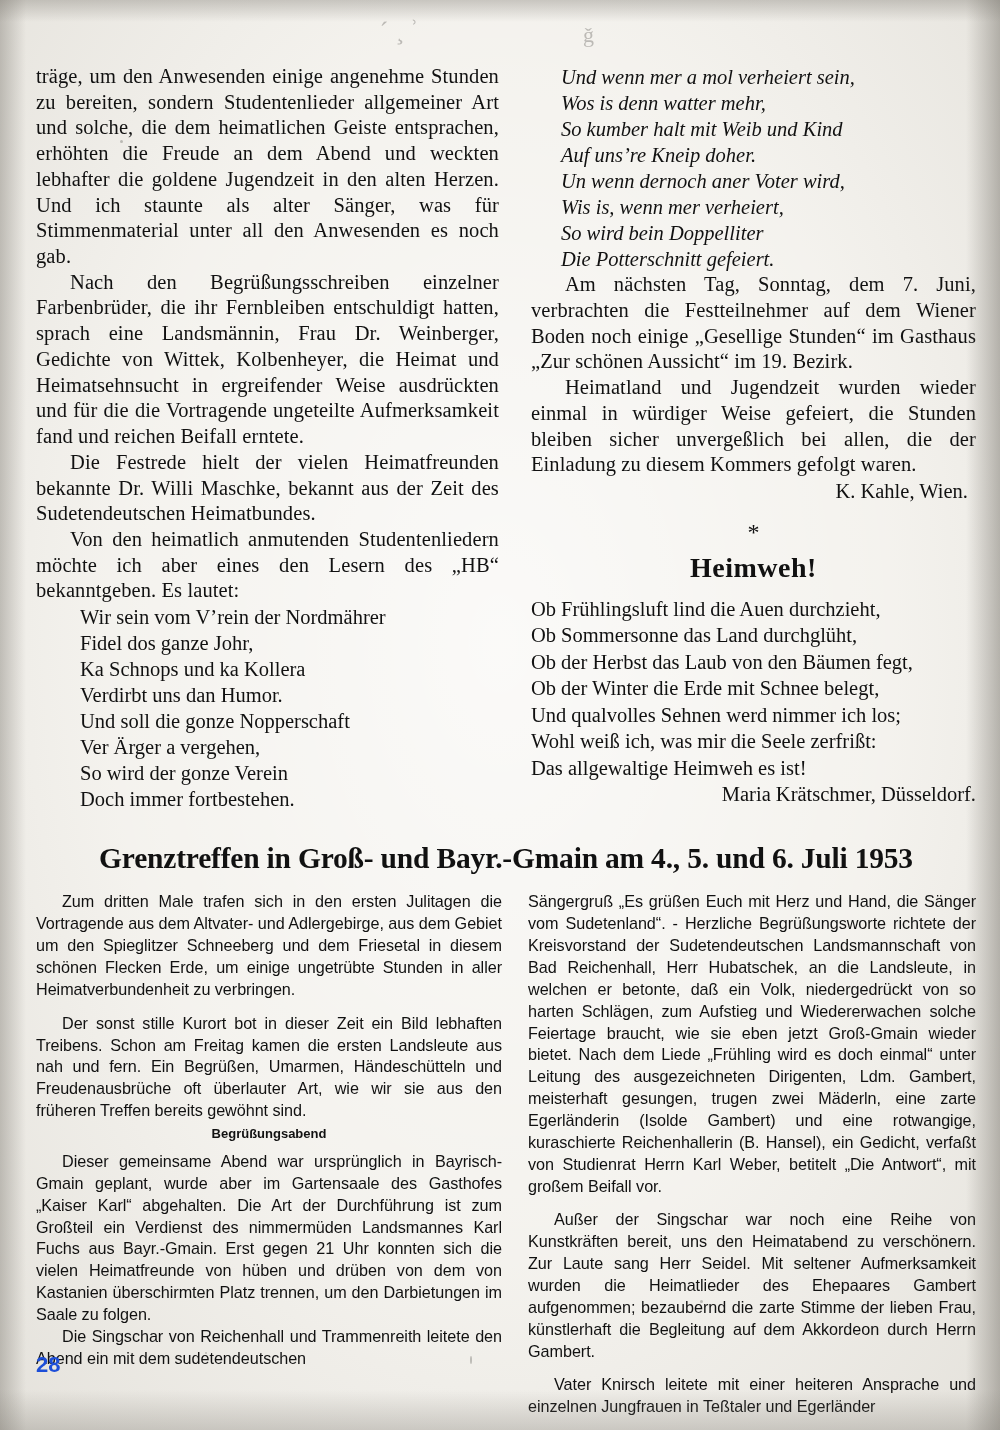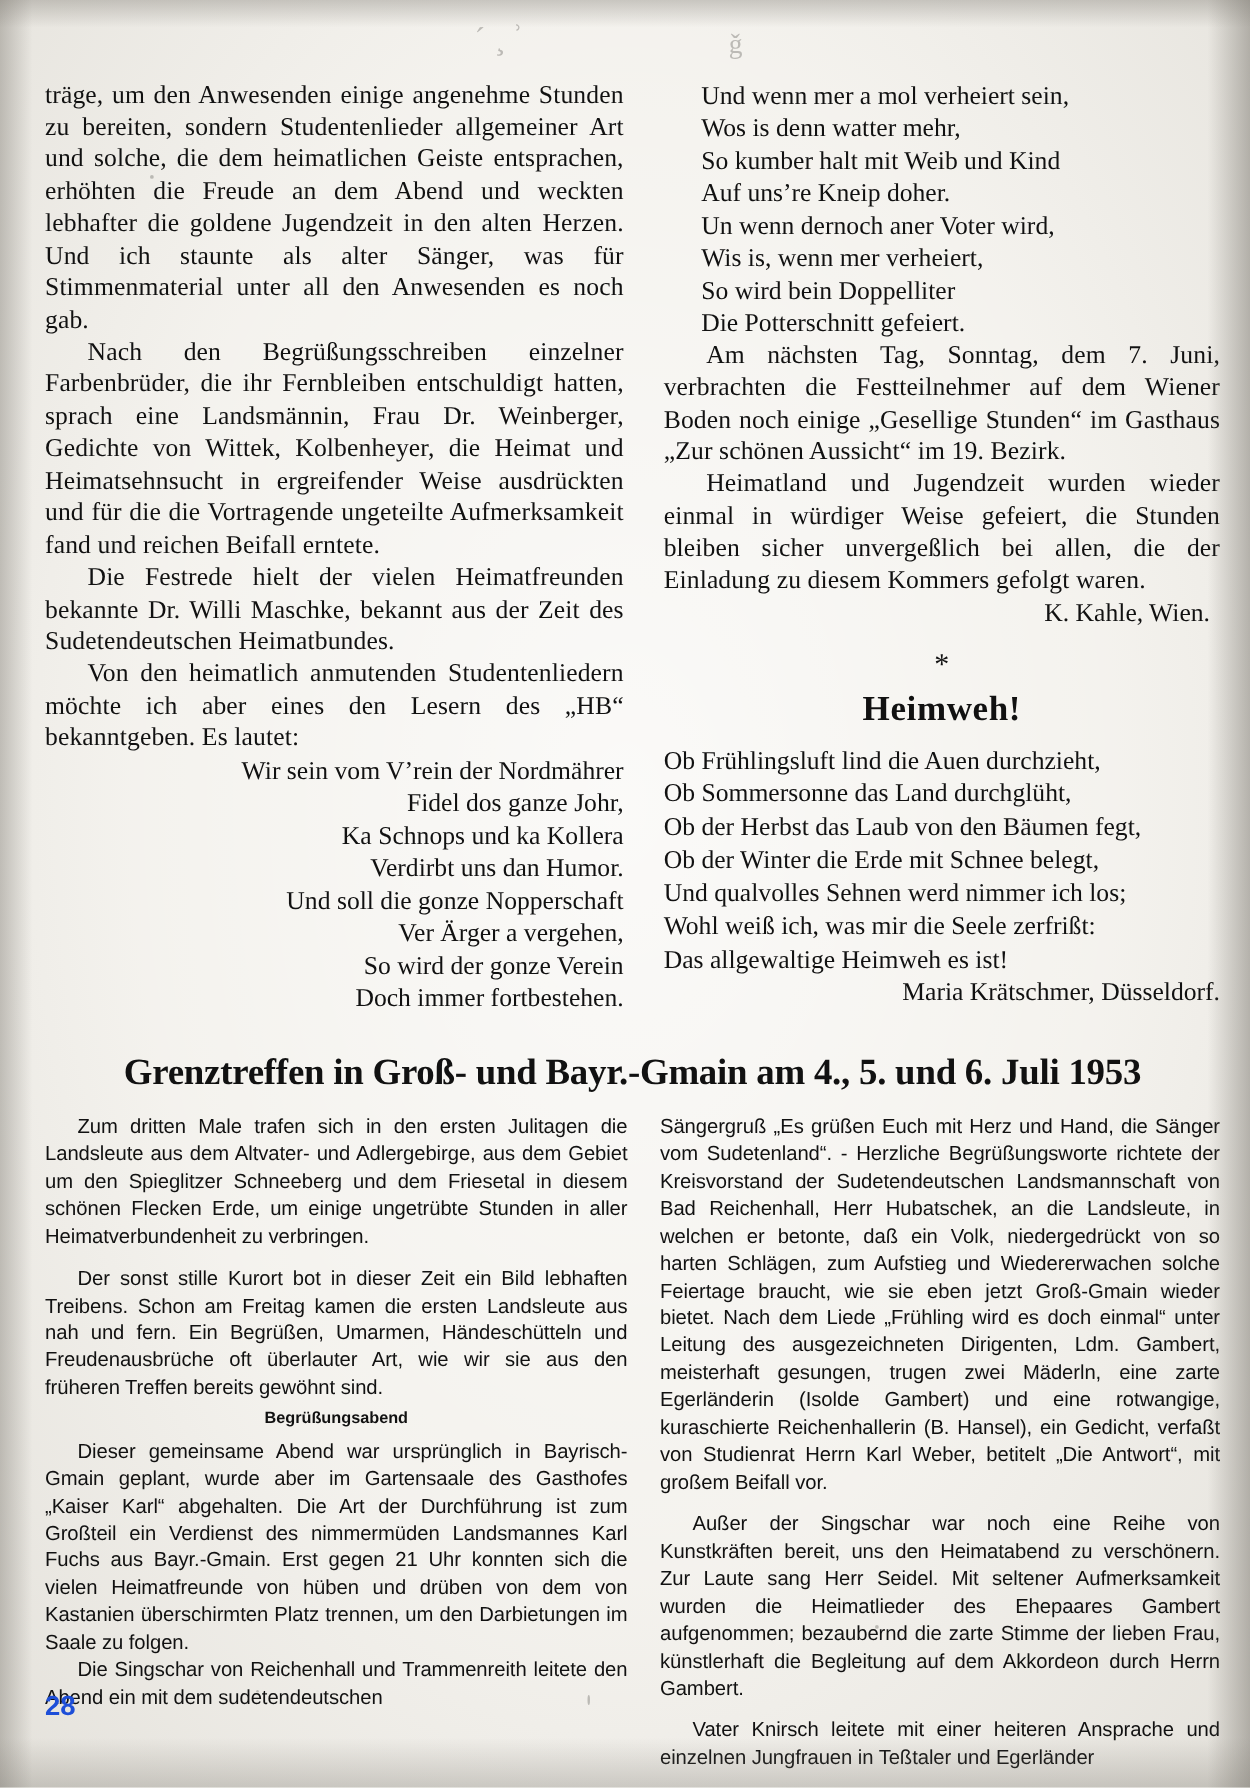--- a/index.html
+++ b/index.html
@@ -76,29 +76,30 @@
     text-justify: inter-word;
     letter-spacing: 0.1px;
   }
   .serif-body p.indent { text-indent: 34px; }
   .serif-body p.noindent { text-indent: 0; }
 
   .verse {
     margin: 0;
     font-size: 20.5px;
     line-height: 1.27;
-    text-align: right;
+    text-align: left;
     padding-left: 44px;
   }
   .verse-right {
     margin: 0;
     font-size: 20.5px;
     line-height: 1.27;
     text-align: left;
     padding-left: 30px;
+    font-style: italic;
   }
   .verse div, .verse-right div { white-space: nowrap; }
 
   .sig-right {
     font-size: 20.5px;
     line-height: 1.27;
     text-align: right;
     padding-right: 8px;
   }
 
@@ -262,21 +263,21 @@
 
         <div class="sig-right" style="padding-right:0; text-align:right;">Maria Krätschmer, Düsseldorf.</div>
       </div>
     </div>
 
     <div class="headline">Grenztreffen in Groß- und Bayr.-Gmain am 4., 5. und 6. Juli 1953</div>
 
     <div class="bottom-cols">
 
       <div class="col-left-bot sans-body">
-        <p class="indent">Zum dritten Male trafen sich in den ersten Julitagen die Landsleute aus dem Altvater- und Adlergebirge, aus dem Gebiet um den Spieglitzer Schneeberg und dem Friesetal in diesem schönen Flecken Erde, um einige ungetrübte Stunden in aller Heimatverbundenheit zu verbringen.</p>
+        <p class="indent">Zum dritten Male trafen sich in den ersten Julitagen die Vortragende aus dem Altvater- und Adlergebirge, aus dem Gebiet um den Spieglitzer Schneeberg und dem Friesetal in diesem schönen Flecken Erde, um einige ungetrübte Stunden in aller Heimatverbundenheit zu verbringen.</p>
         <p class="indent gap">Der sonst stille Kurort bot in dieser Zeit ein Bild lebhaften Treibens. Schon am Freitag kamen die ersten Landsleute aus nah und fern. Ein Begrüßen, Umarmen, Händeschütteln und Freudenausbrüche oft überlauter Art, wie wir sie aus den früheren Treffen bereits gewöhnt sind.</p>
 
         <div class="subhead">Begrüßungsabend</div>
 
         <p class="indent">Dieser gemeinsame Abend war ursprünglich in Bayrisch-Gmain geplant, wurde aber im Gartensaale des Gasthofes „Kaiser Karl“ abgehalten. Die Art der Durchführung ist zum Großteil ein Verdienst des nimmermüden Landsmannes Karl Fuchs aus Bayr.-Gmain. Erst gegen 21 Uhr konnten sich die vielen Heimatfreunde von hüben und drüben von dem von Kastanien überschirmten Platz trennen, um den Darbietungen im Saale zu folgen.</p>
         <p class="indent">Die Singschar von Reichenhall und Trammenreith leitete den Abend ein mit dem sudetendeutschen</p>
       </div>
 
       <div class="col-right-bot sans-body">
         <p class="noindent">Sängergruß „Es grüßen Euch mit Herz und Hand, die Sänger vom Sudetenland“. - Herzliche Begrüßungsworte richtete der Kreisvorstand der Sudetendeutschen Landsmannschaft von Bad Reichenhall, Herr Hubatschek, an die Landsleute, in welchen er betonte, daß ein Volk, niedergedrückt von so harten Schlägen, zum Aufstieg und Wiedererwachen solche Feiertage braucht, wie sie eben jetzt Groß-Gmain wieder bietet. Nach dem Liede „Frühling wird es doch einmal“ unter Leitung des ausgezeichneten Dirigenten, Ldm. Gambert, meisterhaft gesungen, trugen zwei Mäderln, eine zarte Egerländerin (Isolde Gambert) und eine rotwangige, kuraschierte Reichenhallerin (B. Hansel), ein Gedicht, verfaßt von Studienrat Herrn Karl Weber, betitelt „Die Antwort“, mit großem Beifall vor.</p>

